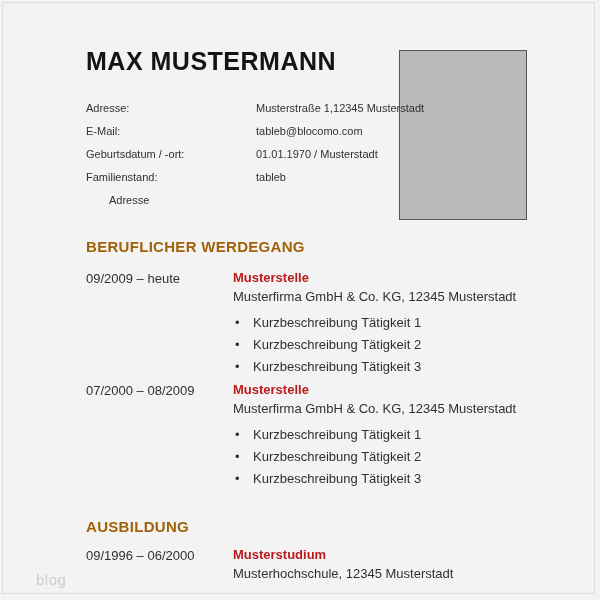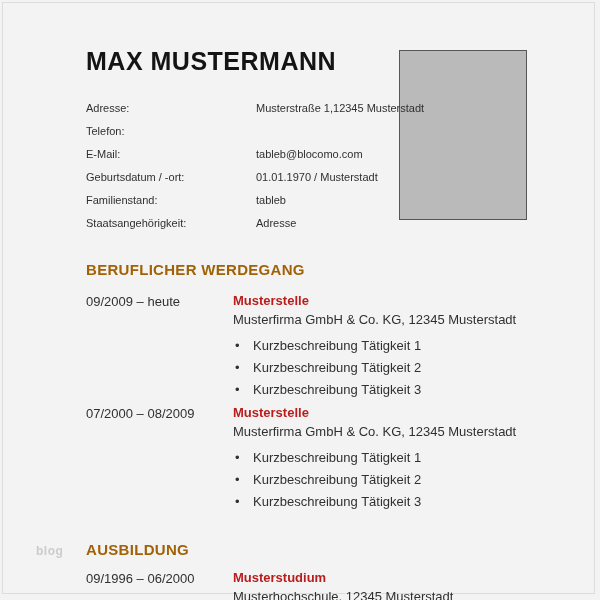--- a/index.html
+++ b/index.html
@@ -12,25 +12,24 @@
     overflow: hidden;
   }
   .frame {
     position: absolute;
     left: 2px; top: 2px; right: 5px; bottom: 6px;
     border: 1px solid #dcdcdc;
     pointer-events: none;
   }
   .watermark {
     position: absolute;
-    left: 36px; top: 544px;
-    font-size: 12px;
+    left: 36px; top: 571px;
+    font-size: 15px;
     color: #cccccc;
     letter-spacing: 0.5px;
-    font-weight: bold;
   }
   .photo {
     position: absolute;
     left: 399px; top: 50px;
     width: 128px; height: 170px;
     background: #bababa;
     border: 1px solid #565656;
   }
   .content {
     position: absolute;
@@ -85,36 +84,34 @@
 <div class="content">
 
   <h1 class="name">MAX MUSTERMANN</h1>
 
   <div class="contact">
     <div class="contact-row">
       <span class="contact-label">Adresse:</span>
       <span class="contact-value">Musterstraße 1,12345 Musterstadt</span>
     </div>
     <div class="contact-row">
-      <span class="contact-label">Telefon:</span>
     </div>
     <div class="contact-row">
       <span class="contact-label">E-Mail:</span>
       <span class="contact-value">tableb@blocomo.com</span>
     </div>
     <div class="contact-row">
       <span class="contact-label">Geburtsdatum / -ort:</span>
       <span class="contact-value">01.01.1970 / Musterstadt</span>
     </div>
     <div class="contact-row">
       <span class="contact-label">Familienstand:</span>
       <span class="contact-value">tableb</span>
     </div>
     <div class="contact-row">
-      <span class="contact-label">Staatsangehörigkeit:</span>
       <span class="contact-value">Adresse</span>
     </div>
   </div>
 
   <h2 class="section-title sec1">BERUFLICHER WERDEGANG</h2>
 
   <div class="entry e1">
     <div class="entry-period">09/2009 – heute</div>
     <div class="entry-details">
       <div class="entry-role">Musterstelle</div>

